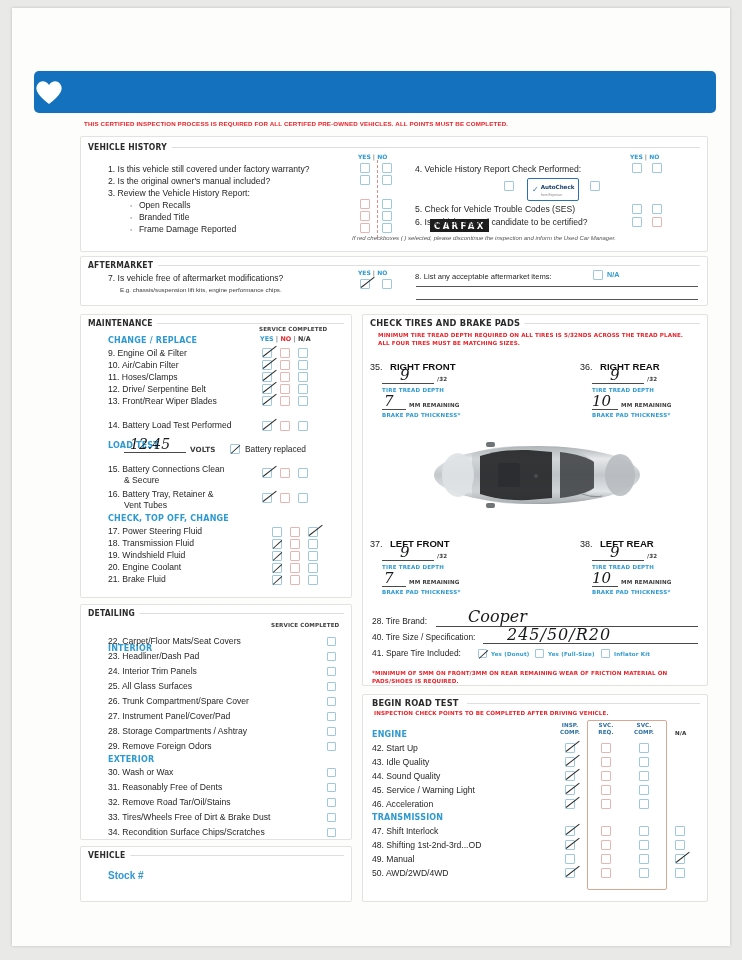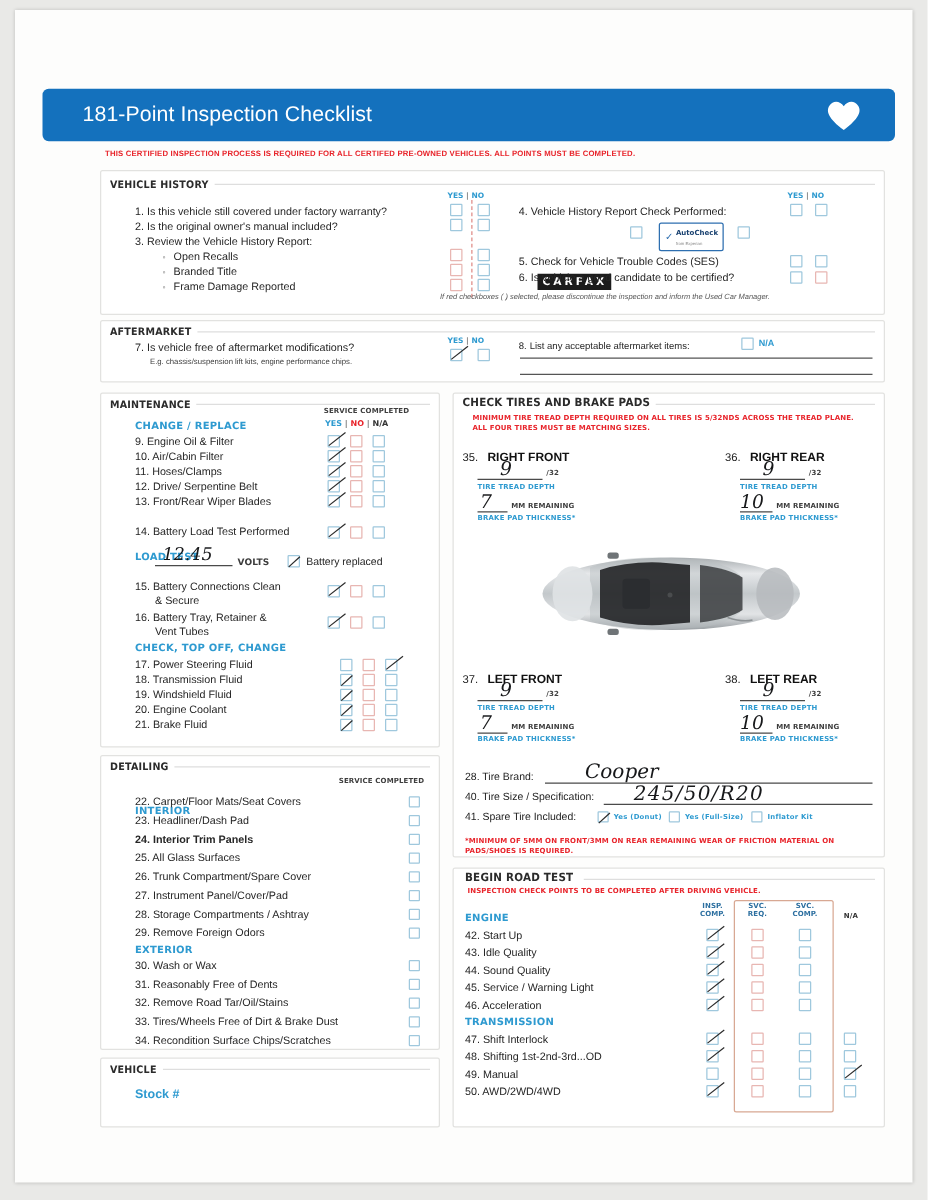--- a/index.html
+++ b/index.html
@@ -161,21 +161,20 @@
     position:absolute;
     border-left: 1px dashed #e08b86;
   }
 </style>
 </head>
 <body>
 
 <div class="page">
 
   <div class="banner">
-    <div class="banner-title">181-Point Inspection Checklist</div>
     <div class="heart-logo">
       <svg width="30" height="26" viewBox="0 0 30 26">
         <path d="M15 25 C3 16 0.5 10 3.5 5.5 C6.5 1 12 1.5 15 6 C18 1.5 23.5 1 26.5 5.5 C29.5 10 27 16 15 25 Z" fill="#ffffff"></path>
       </svg>
     </div>
   </div>
 
   <div class="redline">THIS CERTIFIED INSPECTION PROCESS IS REQUIRED FOR ALL CERTIFED PRE-OWNED VEHICLES. ALL POINTS MUST BE COMPLETED.</div>
 
   <div class="panel" style="left:68px; top:128px; width:628px; height:116px;"></div>
@@ -436,21 +435,21 @@
     <span>Carpet/Floor Mats/Seat Covers</span>
   </div>
   <span class="cb sm" style="position:absolute; left:315px; top:629px;"></span>
 
   <div class="q" style="position:absolute; left:96px; top:643px;">
     <span>23.</span>
     <span>Headliner/Dash Pad</span>
   </div>
   <span class="cb sm" style="position:absolute; left:315px; top:644px;"></span>
 
-  <div class="q" style="position:absolute; left:96px; top:658px;font-weight:bold;">
+  <div class="q" style="position:absolute; left:96px; top:658px;">
     <span>24.</span>
     <span>Interior Trim Panels</span>
   </div>
   <span class="cb sm" style="position:absolute; left:315px; top:659px;"></span>
 
   <div class="q" style="position:absolute; left:96px; top:673px;">
     <span>25.</span>
     <span>All Glass Surfaces</span>
   </div>
   <span class="cb sm" style="position:absolute; left:315px; top:674px;"></span>

